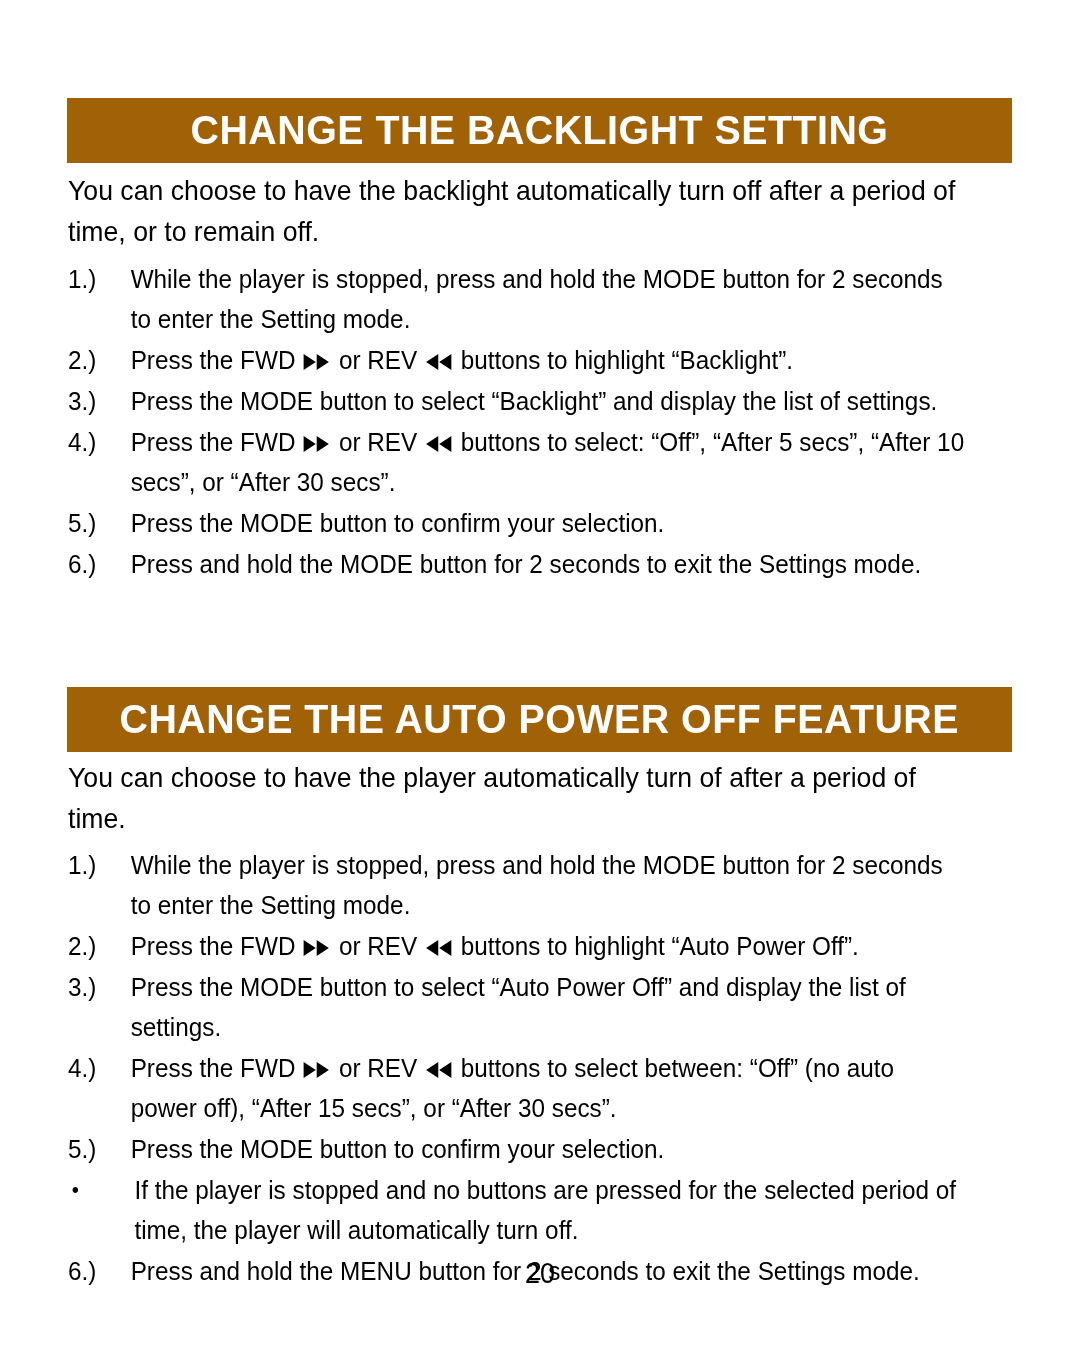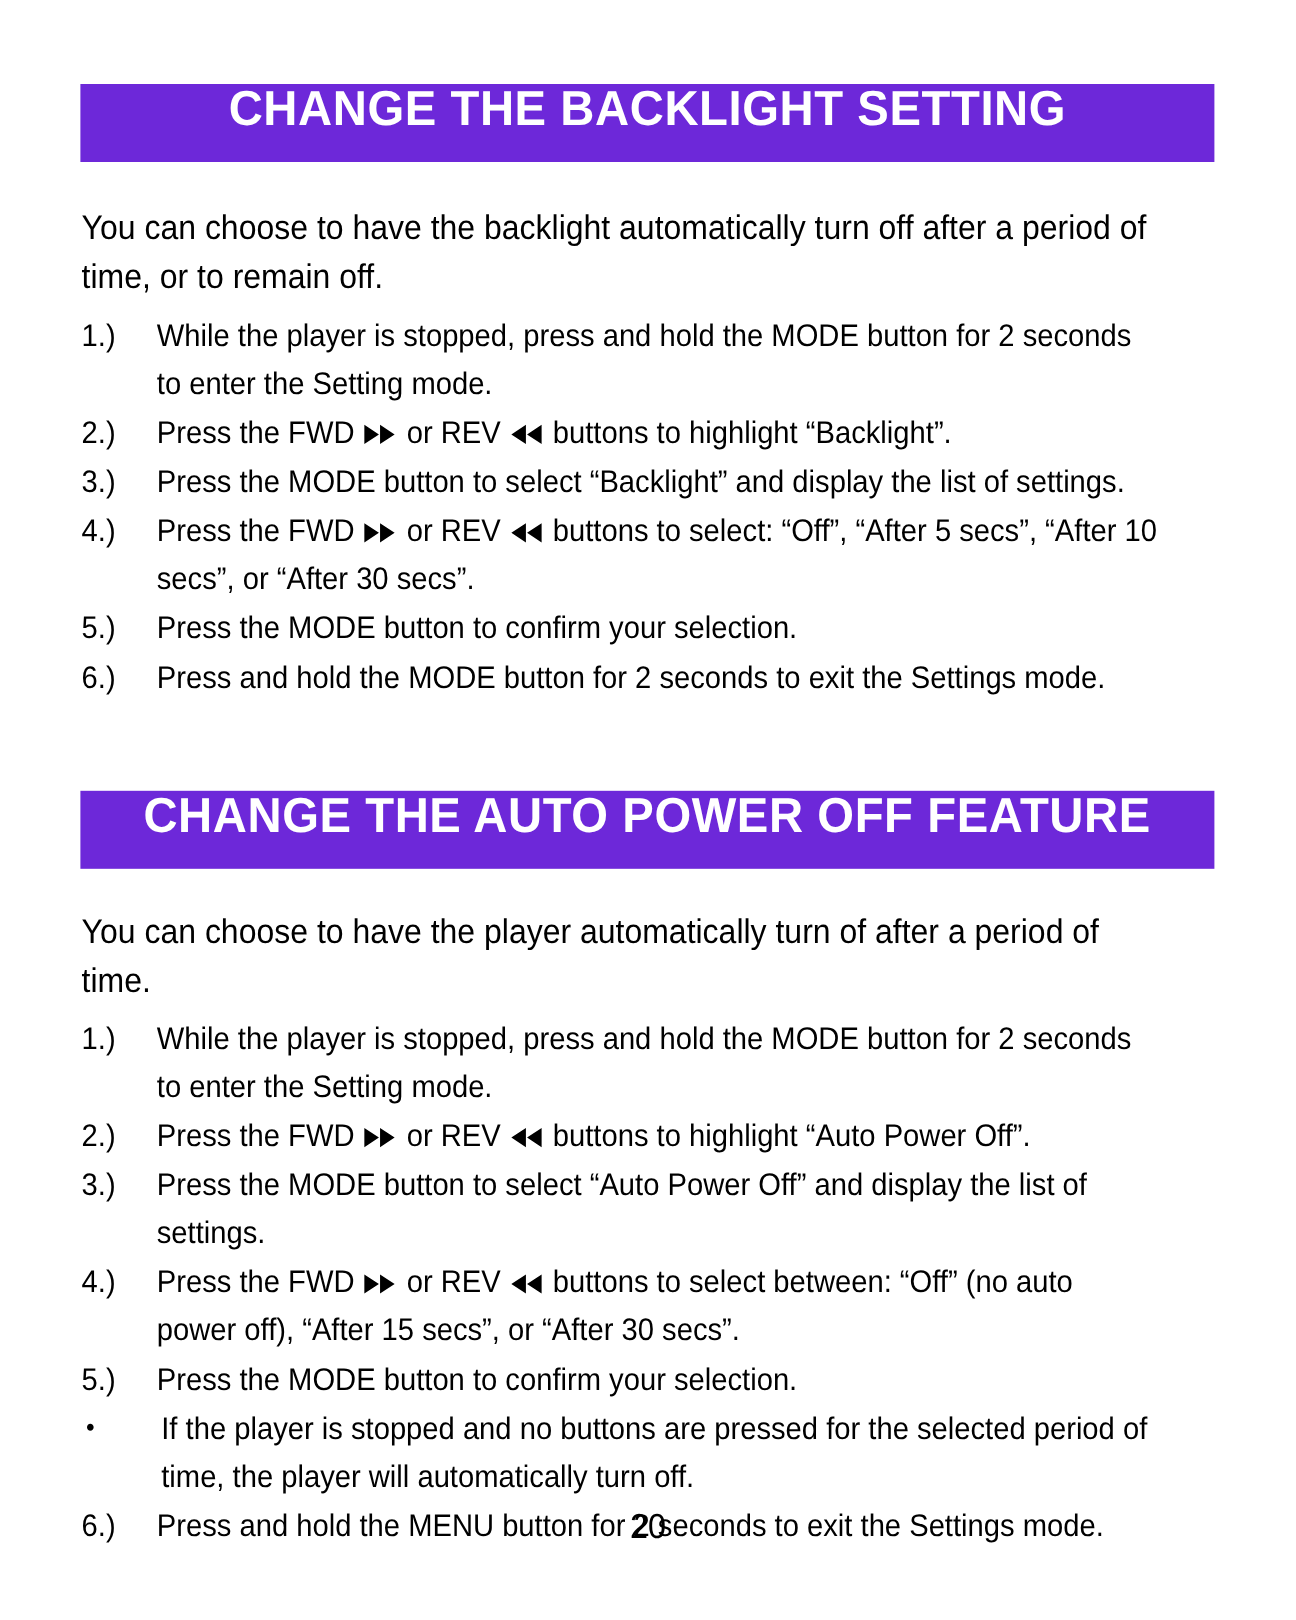--- a/index.html
+++ b/index.html
@@ -24,25 +24,26 @@
     height: 1350px;
     box-sizing: border-box;
   }
 
   
   .section-bar {
     position: absolute;
     left: 67px;
     width: 945px;
     height: 65px;
-    background: #6d28d9;
+    background: #a16207;
     display: flex;
-    align-items: flex-start;
+    align-items: center;
     justify-content: center;
     box-sizing: border-box;
+    margin-top: 28px;
   }
   .section-bar .bar-title {
     color: #ffffff;
     font-weight: bold;
     font-size: 41px;
     line-height: 1;
     letter-spacing: 0.5px;
     white-space: nowrap;
     transform: scaleX(0.96);
     transform-origin: center center;

